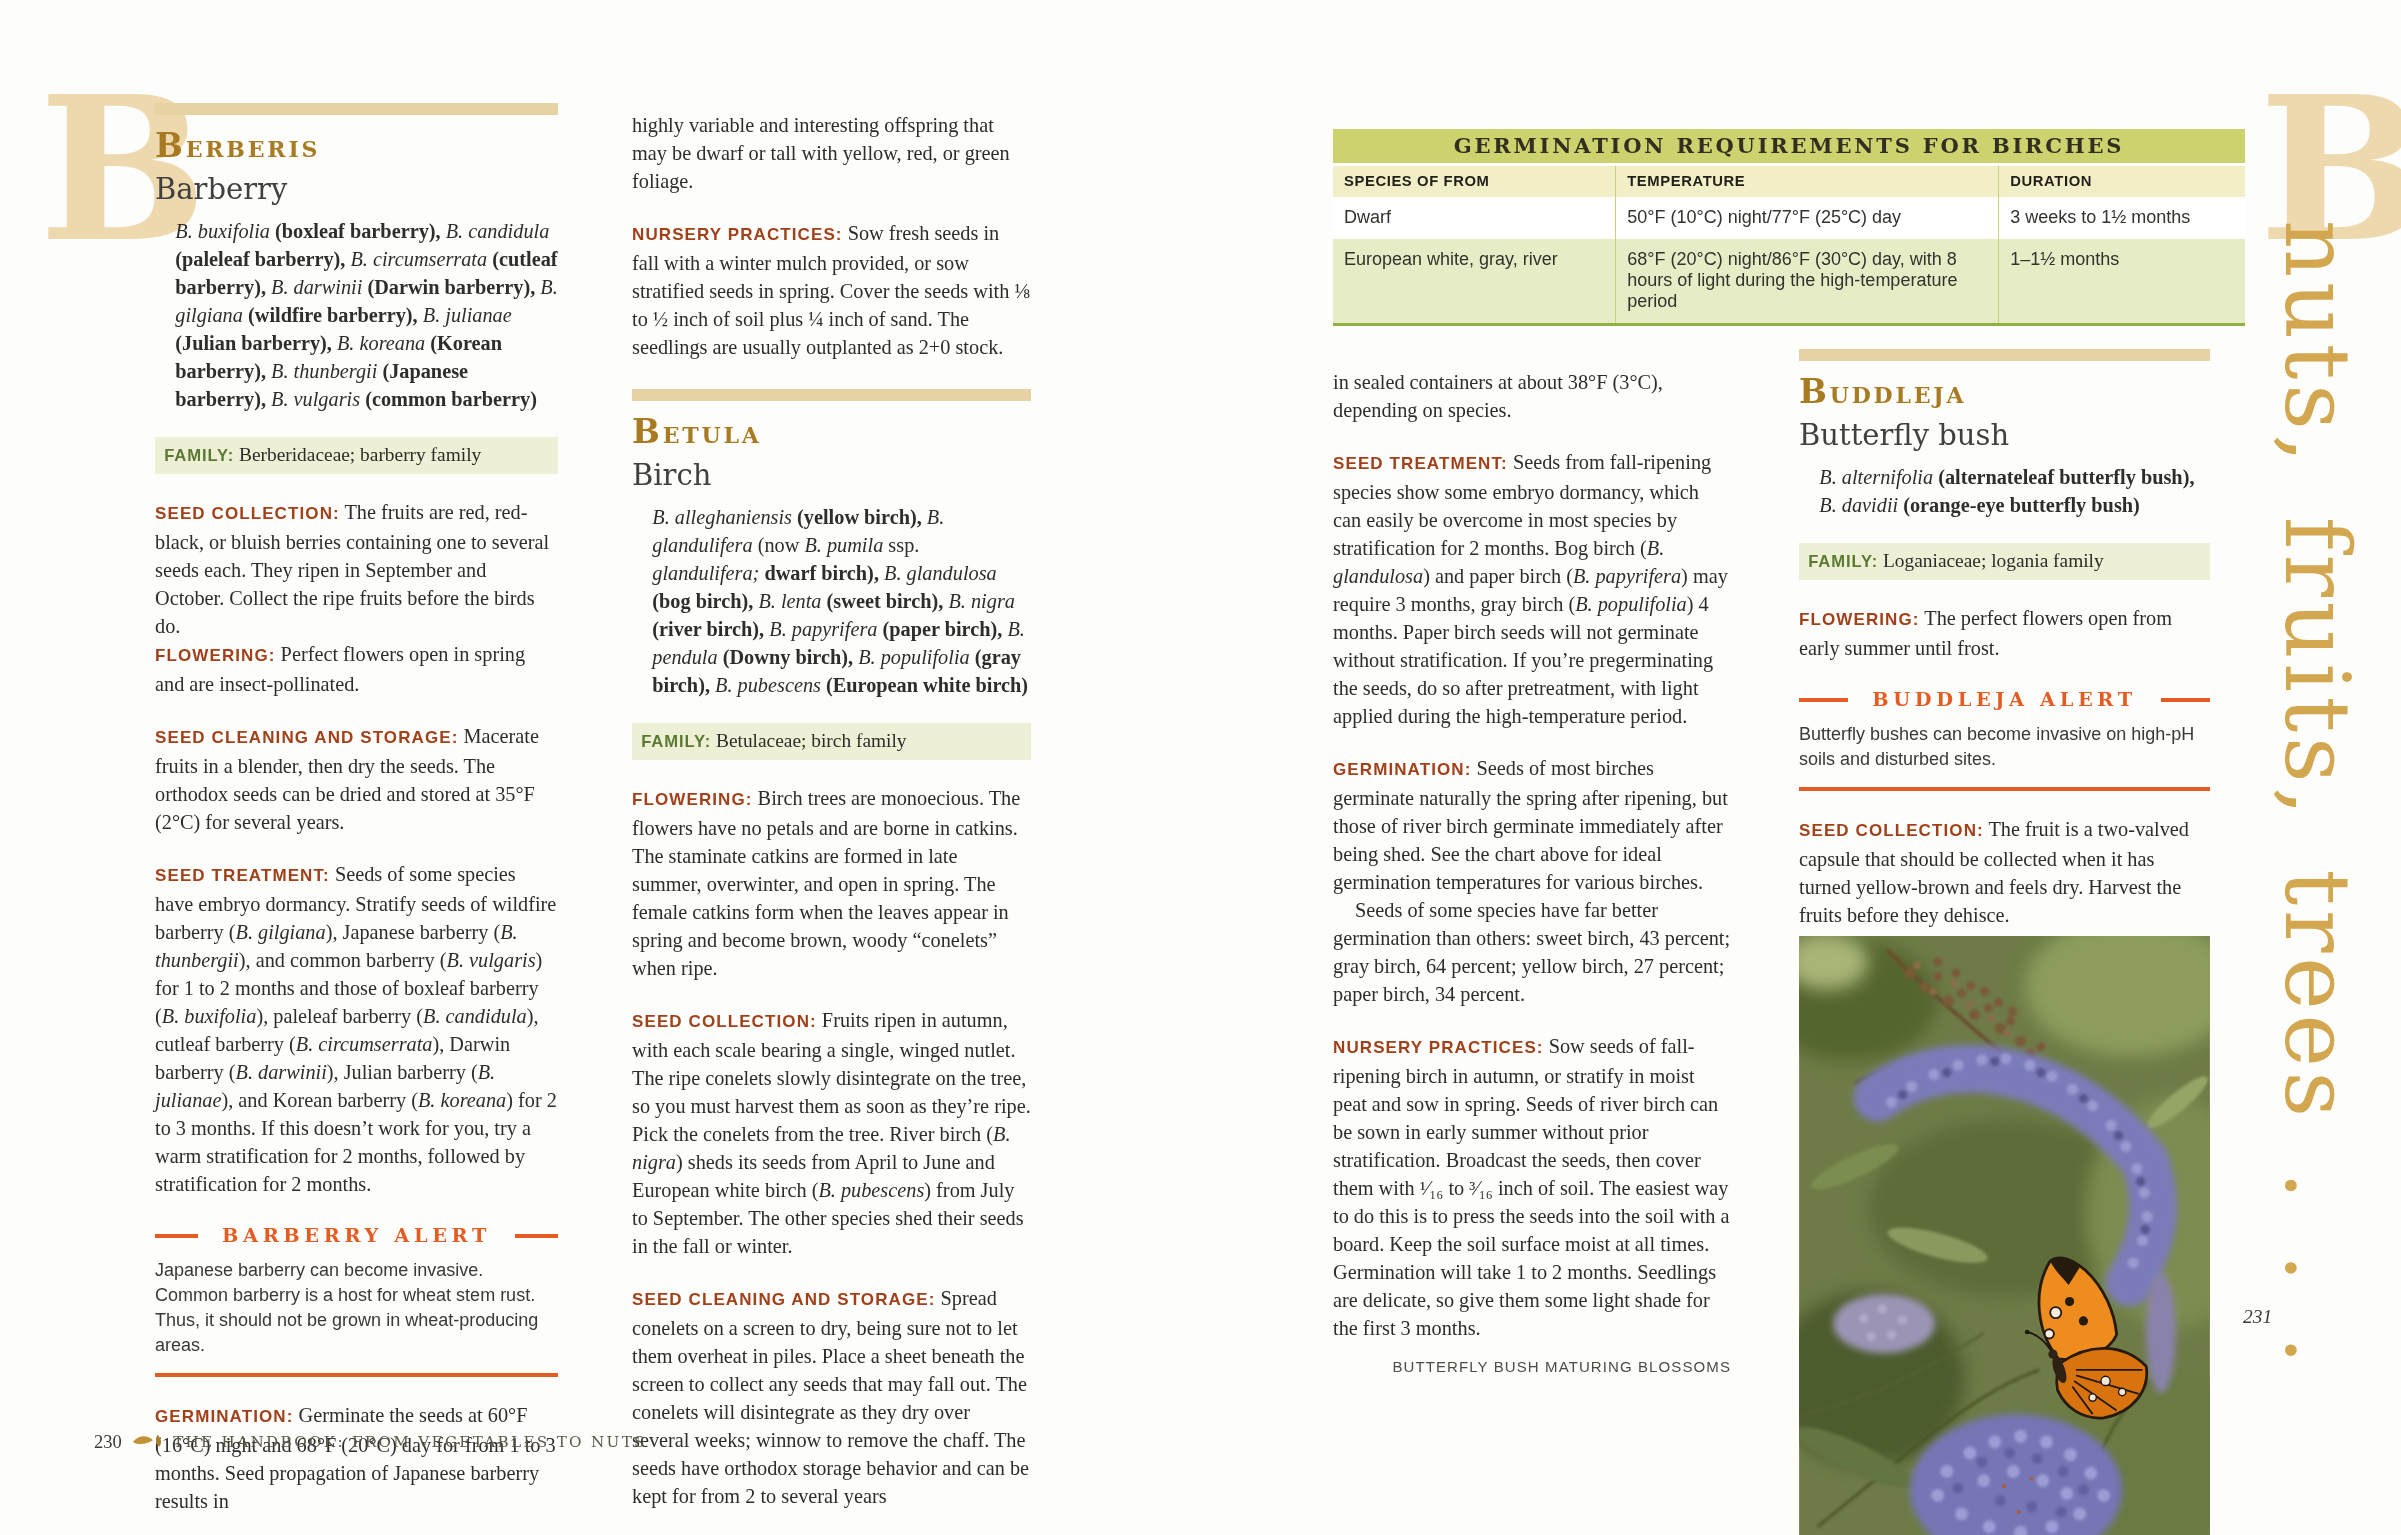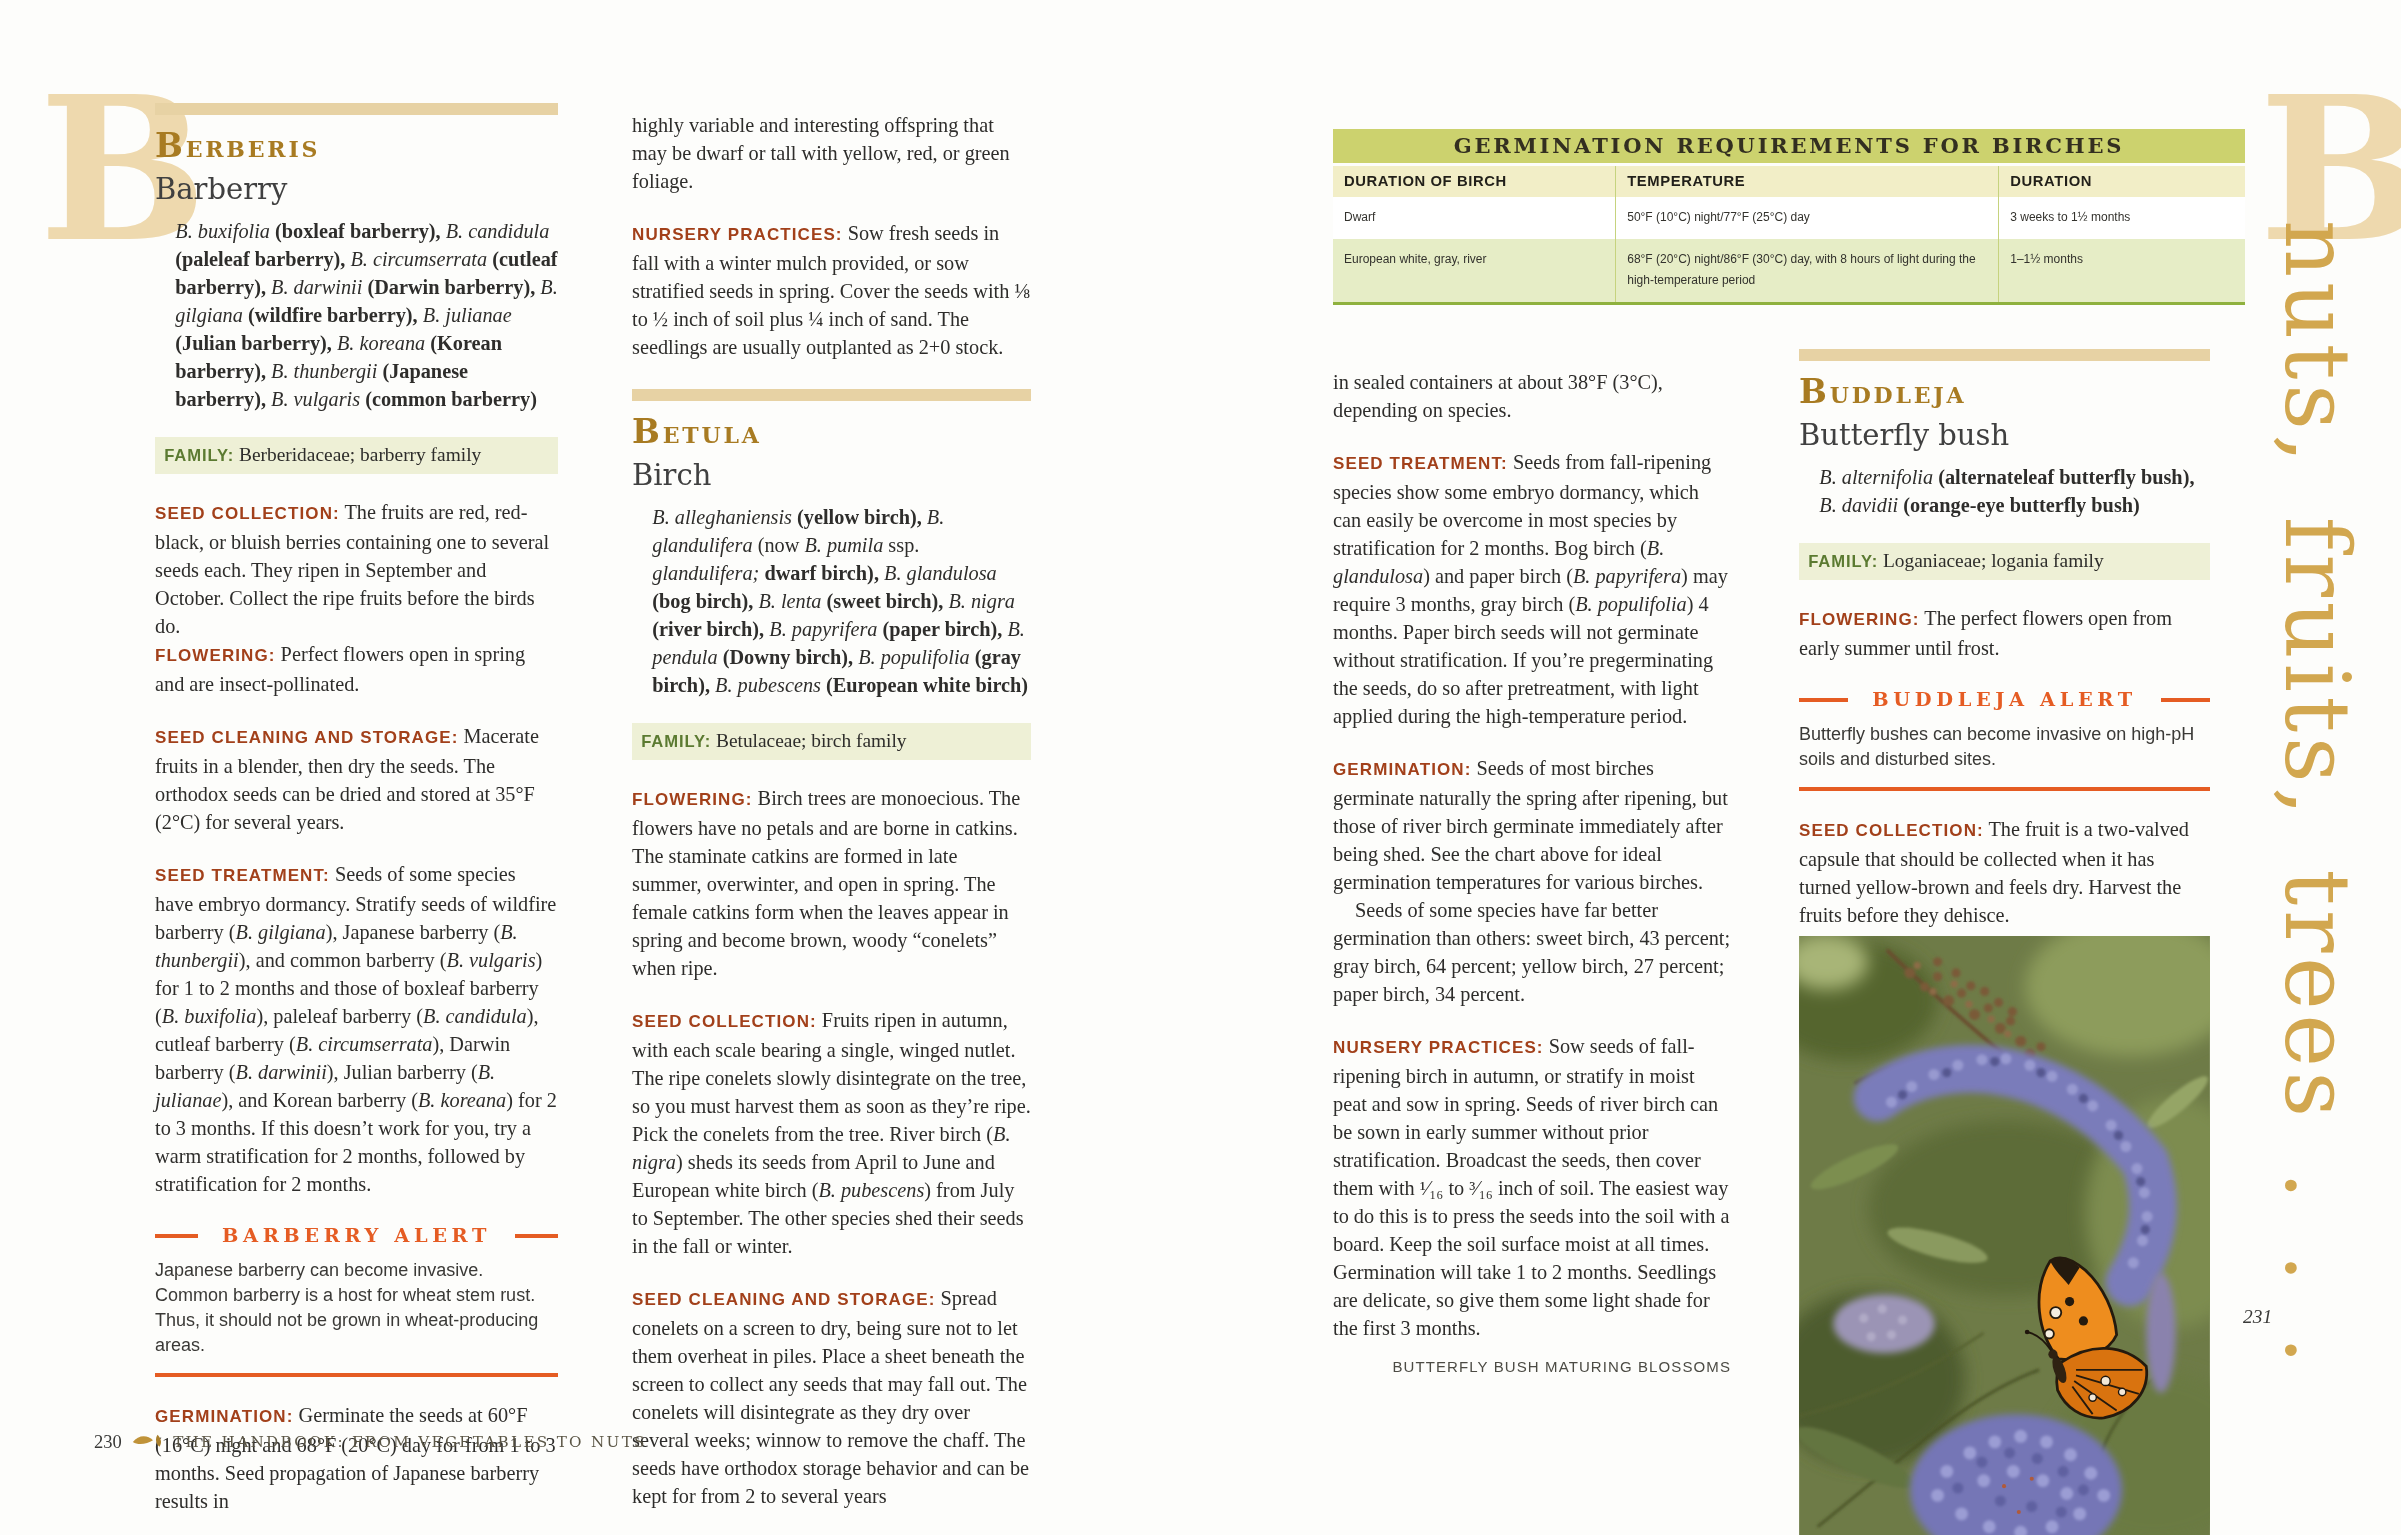--- a/index.html
+++ b/index.html
@@ -90,21 +90,21 @@
   .gtable table{
     width:100%;border-collapse:collapse;table-layout:fixed;
     font-family:"Liberation Sans", sans-serif;color:#33322d;
     border-bottom:3.7px solid #8fb13e;
   }
   .gtable th{
     background:#f2eec7;text-align:left;font-size:14.8px;letter-spacing:0.6px;
     color:#211f19;padding:7.4px 11px;border-left:1.8px solid #c6d37e;
   }
   .gtable td{
-    font-size:12px;line-height:21px;padding:10.2px 11px 11px 11px;
+    font-size:18px;line-height:21px;padding:10.2px 11px 11px 11px;
     vertical-align:top;border-left:1.8px solid #c6d37e;
   }
   .gtable tr > :first-child{border-left:none;}
   .gtable .c1{width:31%;}
   .gtable .c2{width:42%;}
   .gtable .c3{width:27%;}
   .row-green{background:#e6edc6;}
   .row-white{background:#ffffff;}
 
   
@@ -194,21 +194,21 @@
   <div class="gtable">
     <div class="gtitle">GERMINATION REQUIREMENTS FOR BIRCHES</div>
     <table>
       <colgroup>
           <col class="c1">
           <col class="c2">
           <col class="c3">
         </colgroup>
       <thead>
         <tr>
-          <th>DURATION OF BIRCH</th>
+          <th>SPECIES OF FROM</th>
           <th>TEMPERATURE</th>
           <th>DURATION</th>
         </tr>
       </thead>
       <tbody>
         <tr class="row-white">
           <td>Dwarf</td>
           <td>50°F (10°C) night/77°F (25°C) day</td>
           <td>3 weeks to 1½ months</td>
         </tr>

